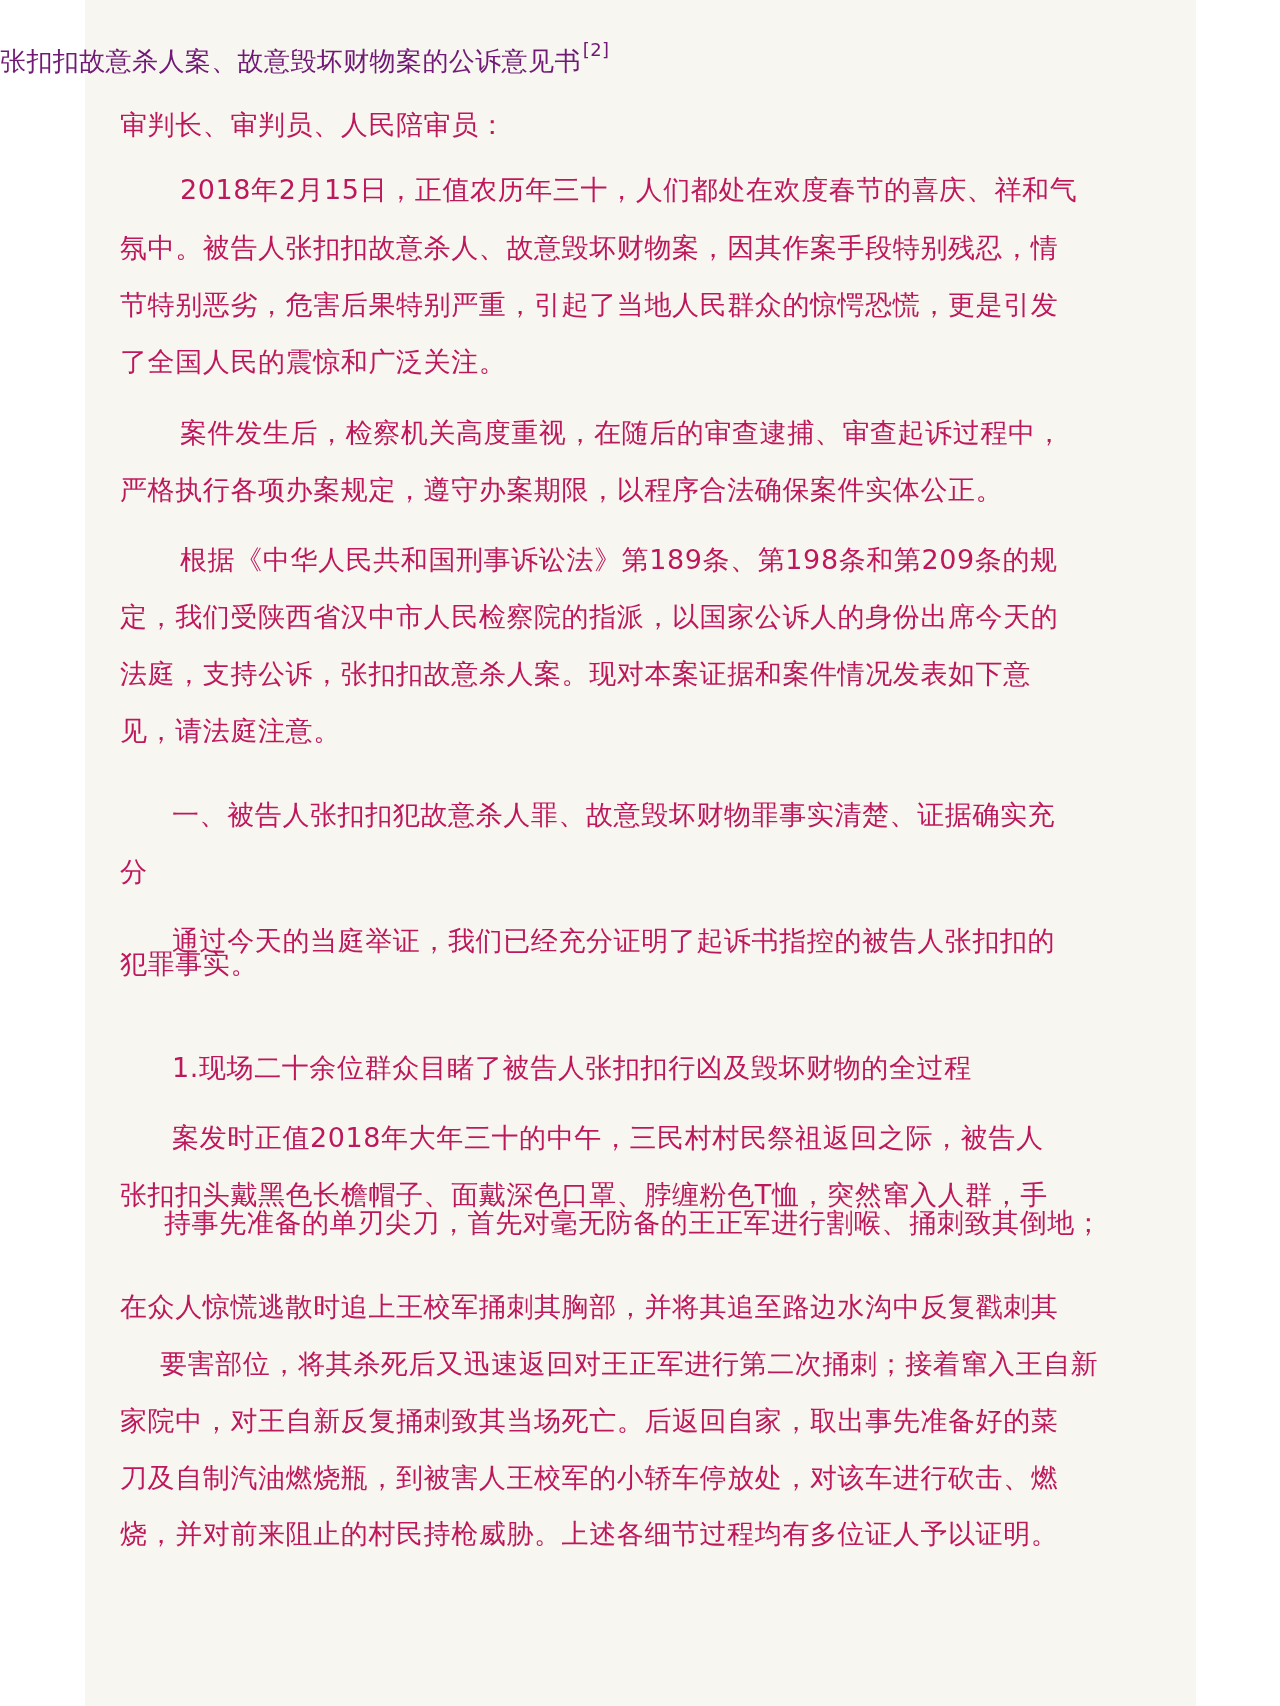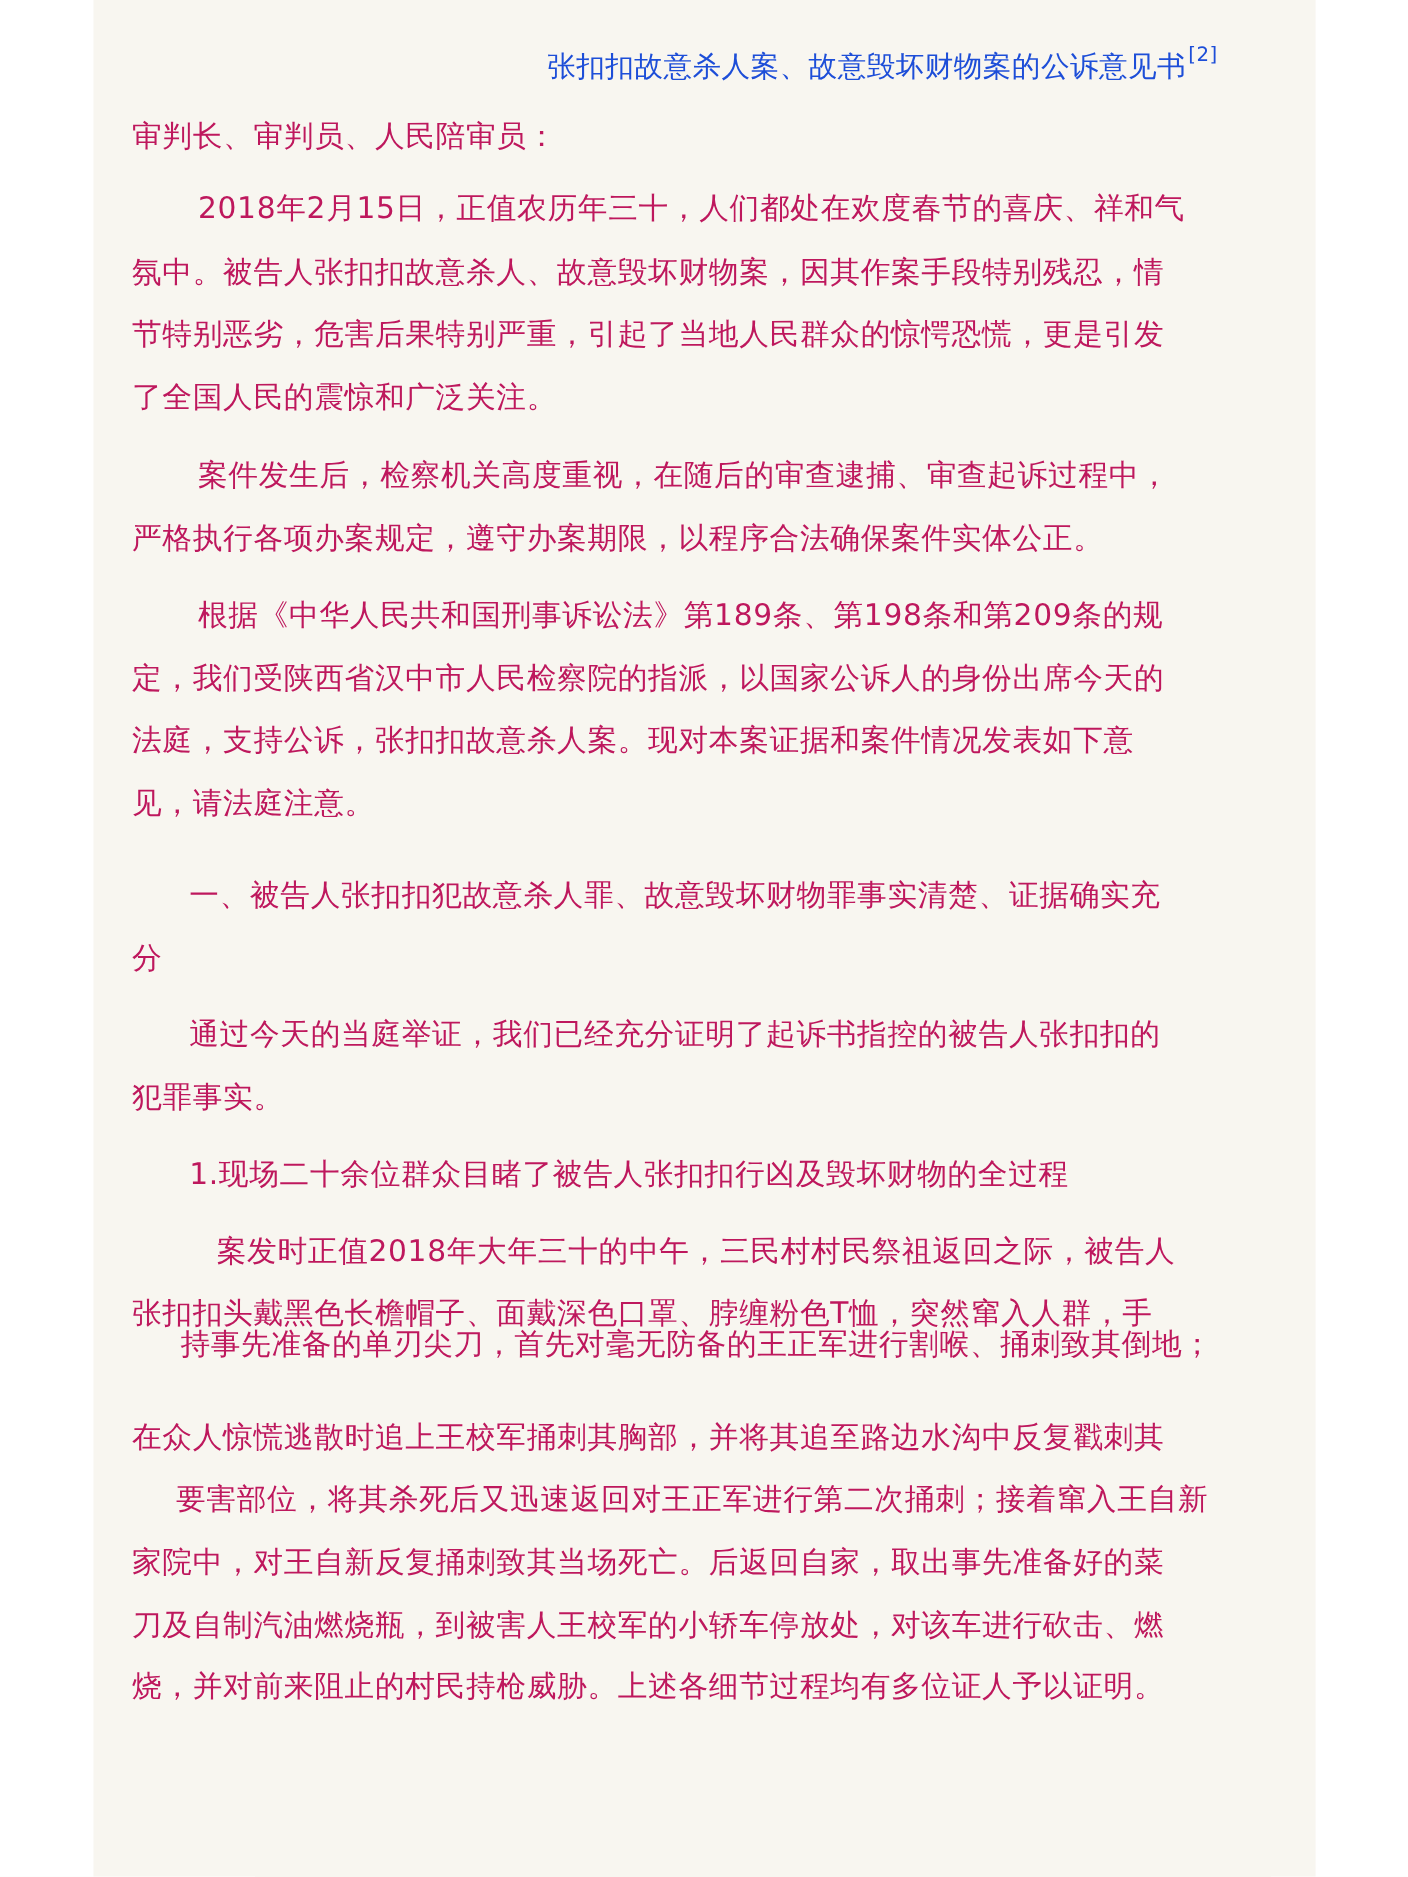--- a/index.html
+++ b/index.html
@@ -9,23 +9,23 @@
     background: #f8f6f0;
   }
   .line {
     position: absolute; left: 120px; white-space: nowrap;
     font-family: "DejaVu Sans", "Liberation Sans", sans-serif;
     font-size: 27px; line-height: 34px; color: #be185d;
     letter-spacing: 0.6px;
   }
   .indent { left: 180px; }
   .title {
-    position: absolute; left: 0; width: 1107px; text-align: right;
+    position: absolute; left: 0; width: 1107px; text-align: left;
     font-family: "DejaVu Sans", "Liberation Sans", sans-serif;
-    font-size: 26px; line-height: 34px; color: #1d4ed8; letter-spacing: 0.4px;
+    font-size: 26px; line-height: 34px; color: #701a75; letter-spacing: 0.4px;
   }
   .sup { font-size: 18px; vertical-align: 14px; margin-left: 2px; }
 </style>
 </head>
 <body>
 
 <div class="page"></div>
 
 <div class="title" style="top:33px;"><span>张扣扣故意杀人案、故意毁坏财物案的公诉意见书</span><sup class="sup">[2]</sup></div>
 
@@ -41,24 +41,24 @@
 
 <div class="line indent" style="top:543px;">根据《中华人民共和国刑事诉讼法》第189条、第198条和第209条的规</div>
 <div class="line" style="top:600px;">定，我们受陕西省汉中市人民检察院的指派，以国家公诉人的身份出席今天的</div>
 <div class="line" style="top:657px;">法庭，支持公诉，张扣扣故意杀人案。现对本案证据和案件情况发表如下意</div>
 <div class="line" style="top:714px;">见，请法庭注意。</div>
 
 <div class="line indent" style="top:798px; left:172px;">一、被告人张扣扣犯故意杀人罪、故意毁坏财物罪事实清楚、证据确实充</div>
 <div class="line" style="top:855px;">分</div>
 
 <div class="line indent" style="top:924px; left:172px;">通过今天的当庭举证，我们已经充分证明了起诉书指控的被告人张扣扣的</div>
-<div class="line" style="top:981px;text-align:right;">犯罪事实。</div>
+<div class="line" style="top:947px;text-align:right;">犯罪事实。</div>
 
 <div class="line indent" style="top:1051px; left:172px;">1.现场二十余位群众目睹了被告人张扣扣行凶及毁坏财物的全过程</div>
 
-<div class="line indent" style="top:1121px; left:172px;margin-left:25px;">案发时正值2018年大年三十的中午，三民村村民祭祖返回之际，被告人</div>
+<div class="line indent" style="top:1121px; left:172px;">案发时正值2018年大年三十的中午，三民村村民祭祖返回之际，被告人</div>
 <div class="line" style="top:1178px;text-align:center;">张扣扣头戴黑色长檐帽子、面戴深色口罩、脖缠粉色T恤，突然窜入人群，手</div>
 <div class="line" style="top:1206px;margin-left:44px;">持事先准备的单刃尖刀，首先对毫无防备的王正军进行割喉、捅刺致其倒地；</div>
 <div class="line" style="top:1290px;">在众人惊慌逃散时追上王校军捅刺其胸部，并将其追至路边水沟中反复戳刺其</div>
 <div class="line" style="top:1347px;margin-left:40px;">要害部位，将其杀死后又迅速返回对王正军进行第二次捅刺；接着窜入王自新</div>
 <div class="line" style="top:1404px;">家院中，对王自新反复捅刺致其当场死亡。后返回自家，取出事先准备好的菜</div>
 <div class="line" style="top:1461px;">刀及自制汽油燃烧瓶，到被害人王校军的小轿车停放处，对该车进行砍击、燃</div>
 <div class="line" style="top:1517px;">烧，并对前来阻止的村民持枪威胁。上述各细节过程均有多位证人予以证明。</div>
 
 </body></html>

